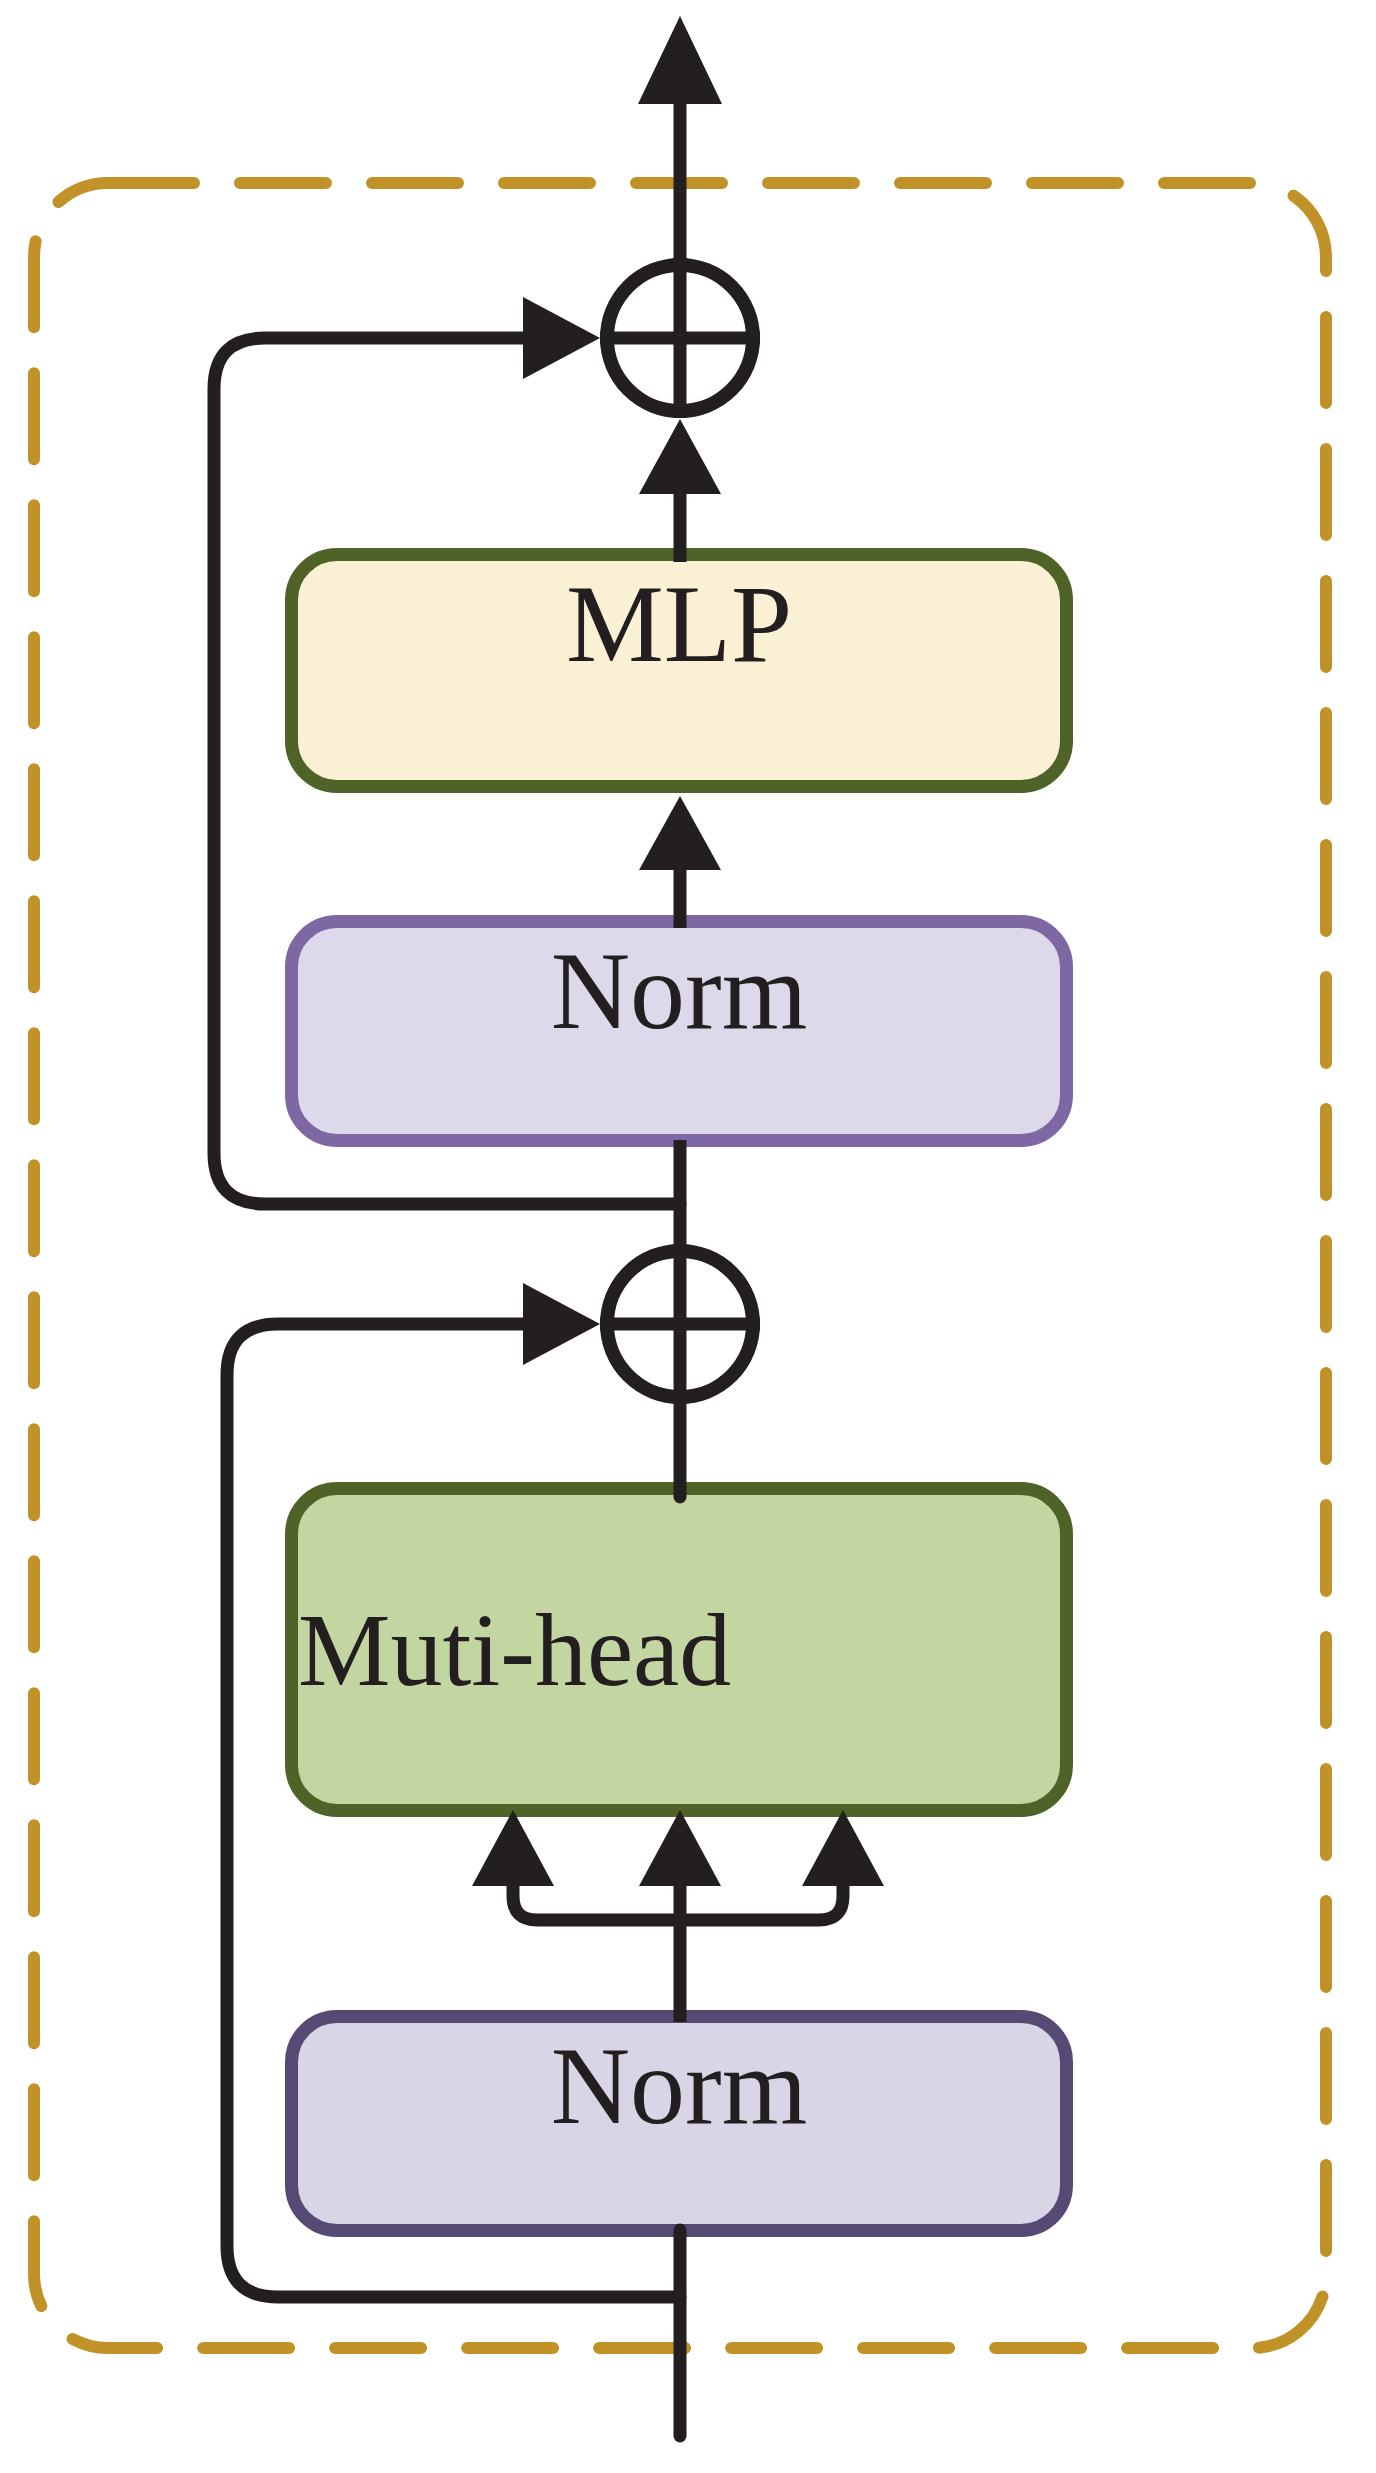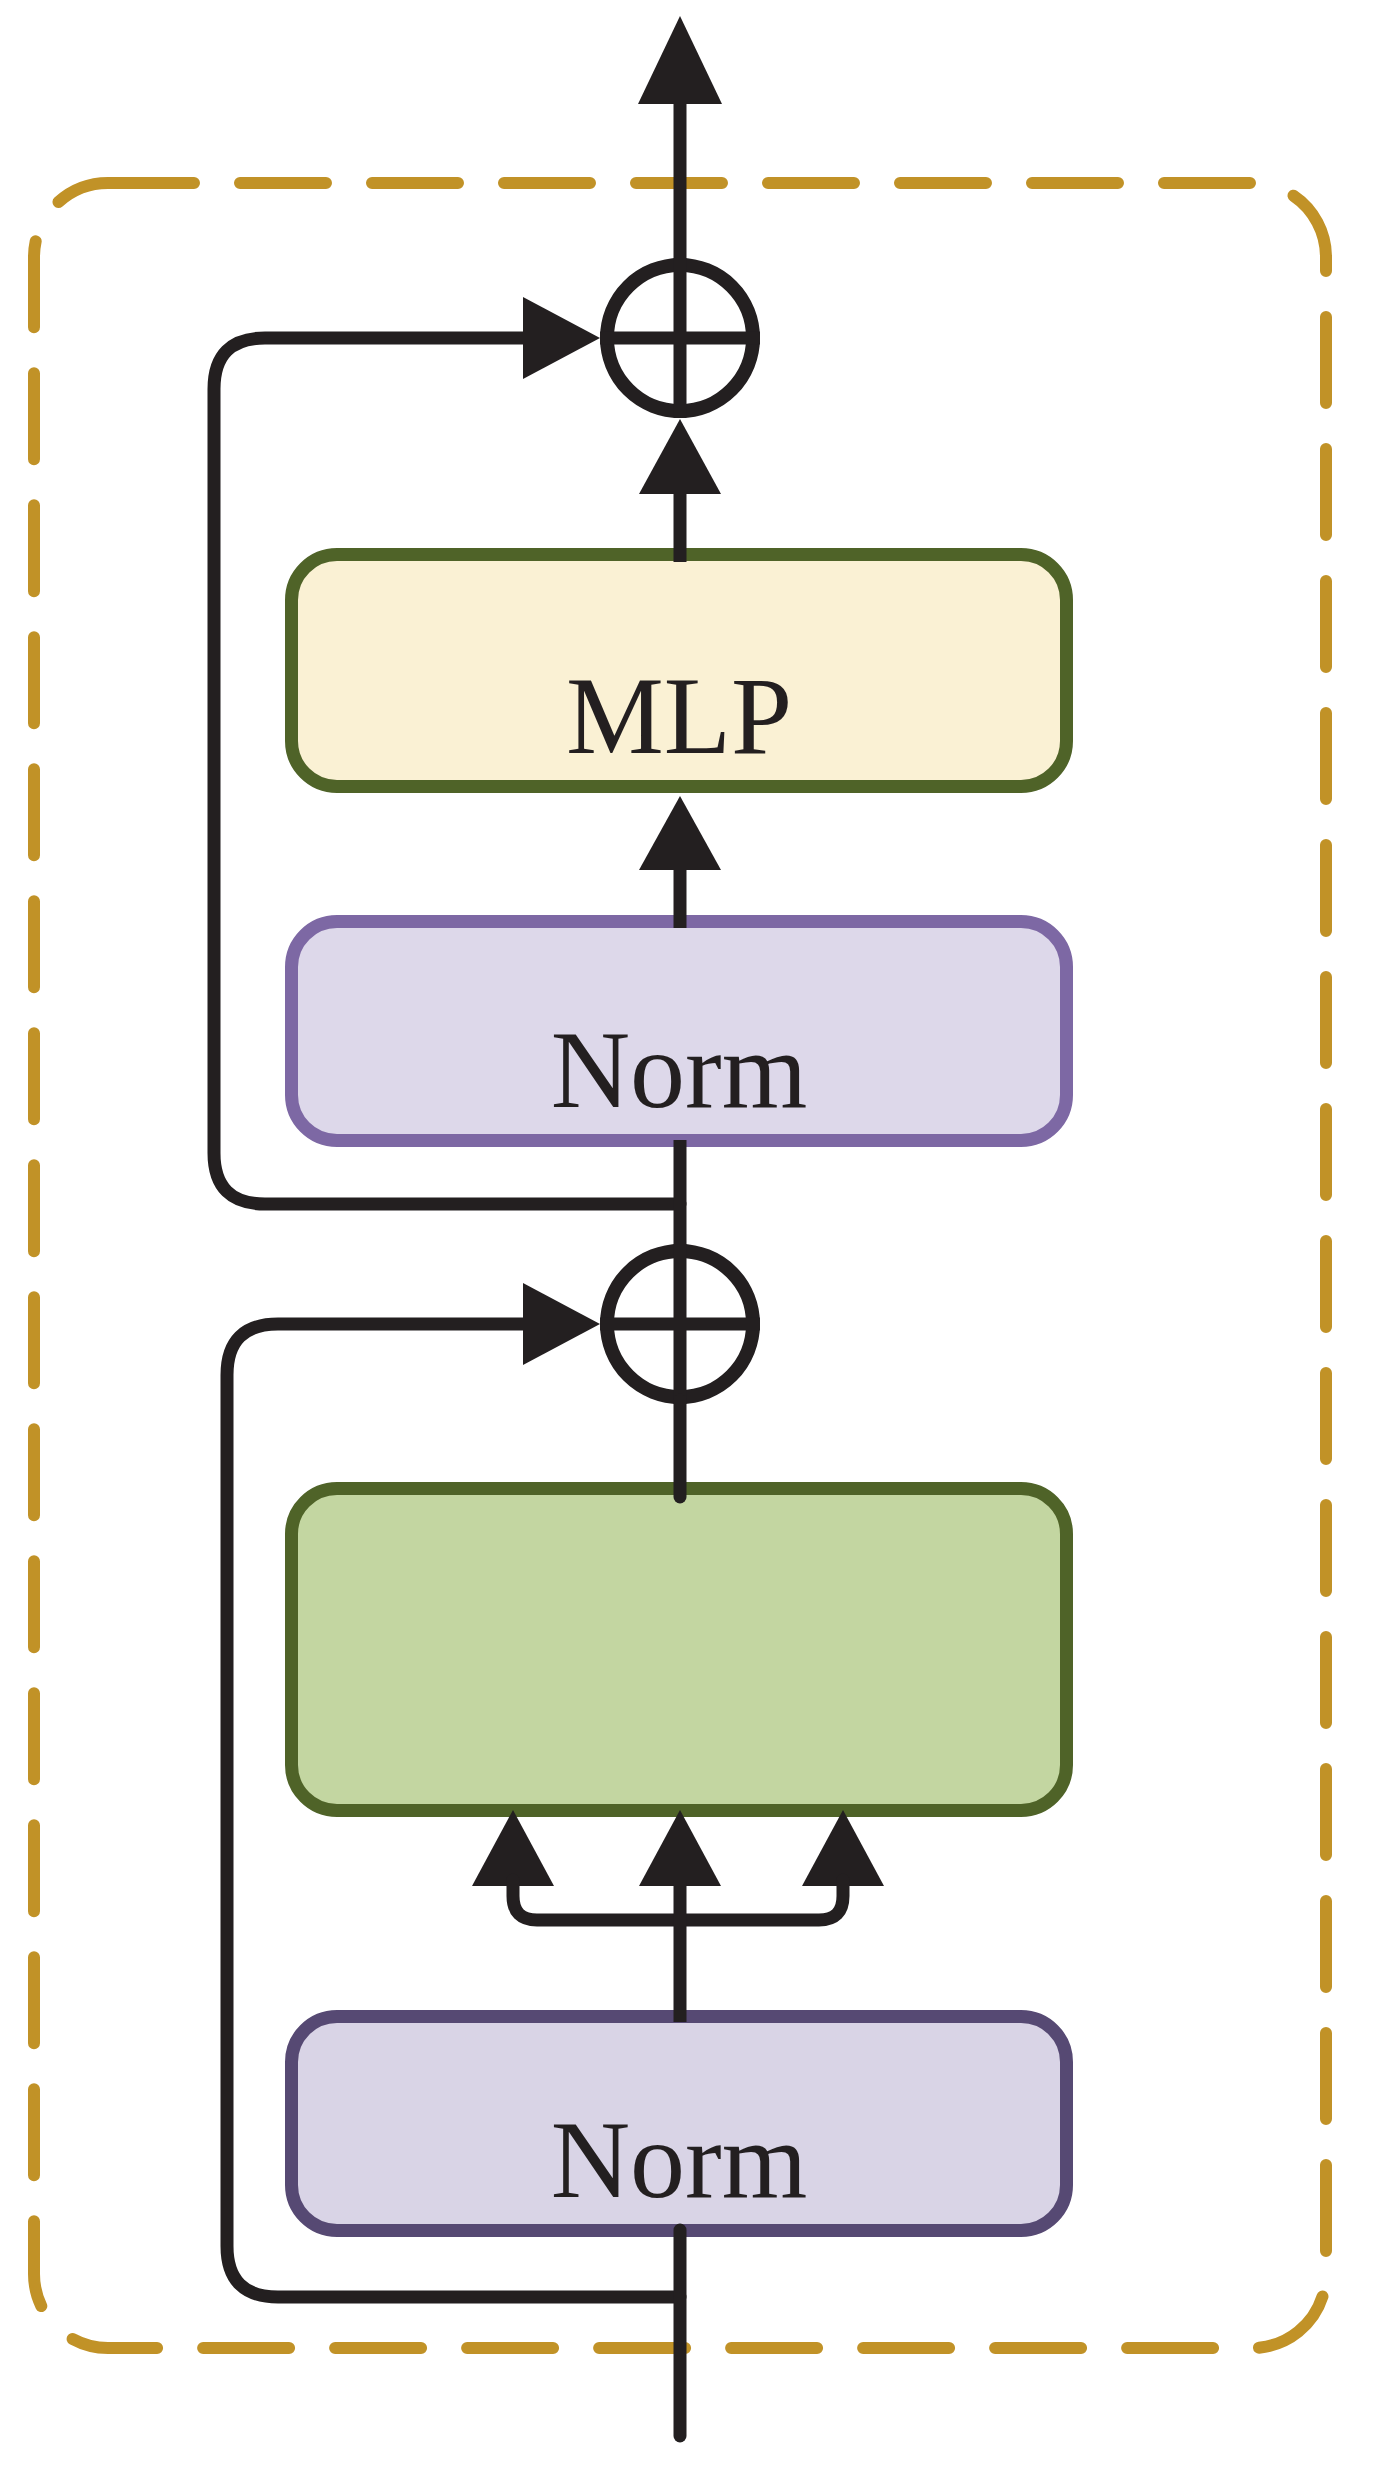--- a/index.html
+++ b/index.html
@@ -15,21 +15,21 @@
     overflow: hidden;
   }
   .block {
     position: absolute;
     left: 285px;
     width: 788px;
     box-sizing: border-box;
     border: 13px solid #000;
     border-radius: 52px;
     display: flex;
-    align-items: flex-end;
+    align-items: flex-start;
     justify-content: center;
     font-family: "Liberation Serif", "DejaVu Serif", serif;
     font-size: 110px;
     color: #231F20;
     white-space: nowrap;
   }
   #block-mlp {
     top: 548px; height: 245px;
     background: #FAF1D4;
     border-color: #4F6328;
@@ -68,20 +68,21 @@
 
   <div class="block" id="block-mlp">
     <span>MLP</span>
   </div>
 
   <div class="block" id="block-norm-top">
     <span>Norm</span>
   </div>
 
   <div class="block" id="block-attention">
+    <span>Muti-head</span>
   </div>
 
   <div class="block" id="block-norm-bottom">
     <span>Norm</span>
   </div>
 
   <svg id="wires" viewBox="0 0 1376 2473" xmlns="http://www.w3.org/2000/svg">
 
     <rect x="34" y="183" width="1292" height="2165" rx="74" fill="none" stroke="#C19227" stroke-width="12" stroke-dasharray="86 46" stroke-linecap="round"></rect>
 

